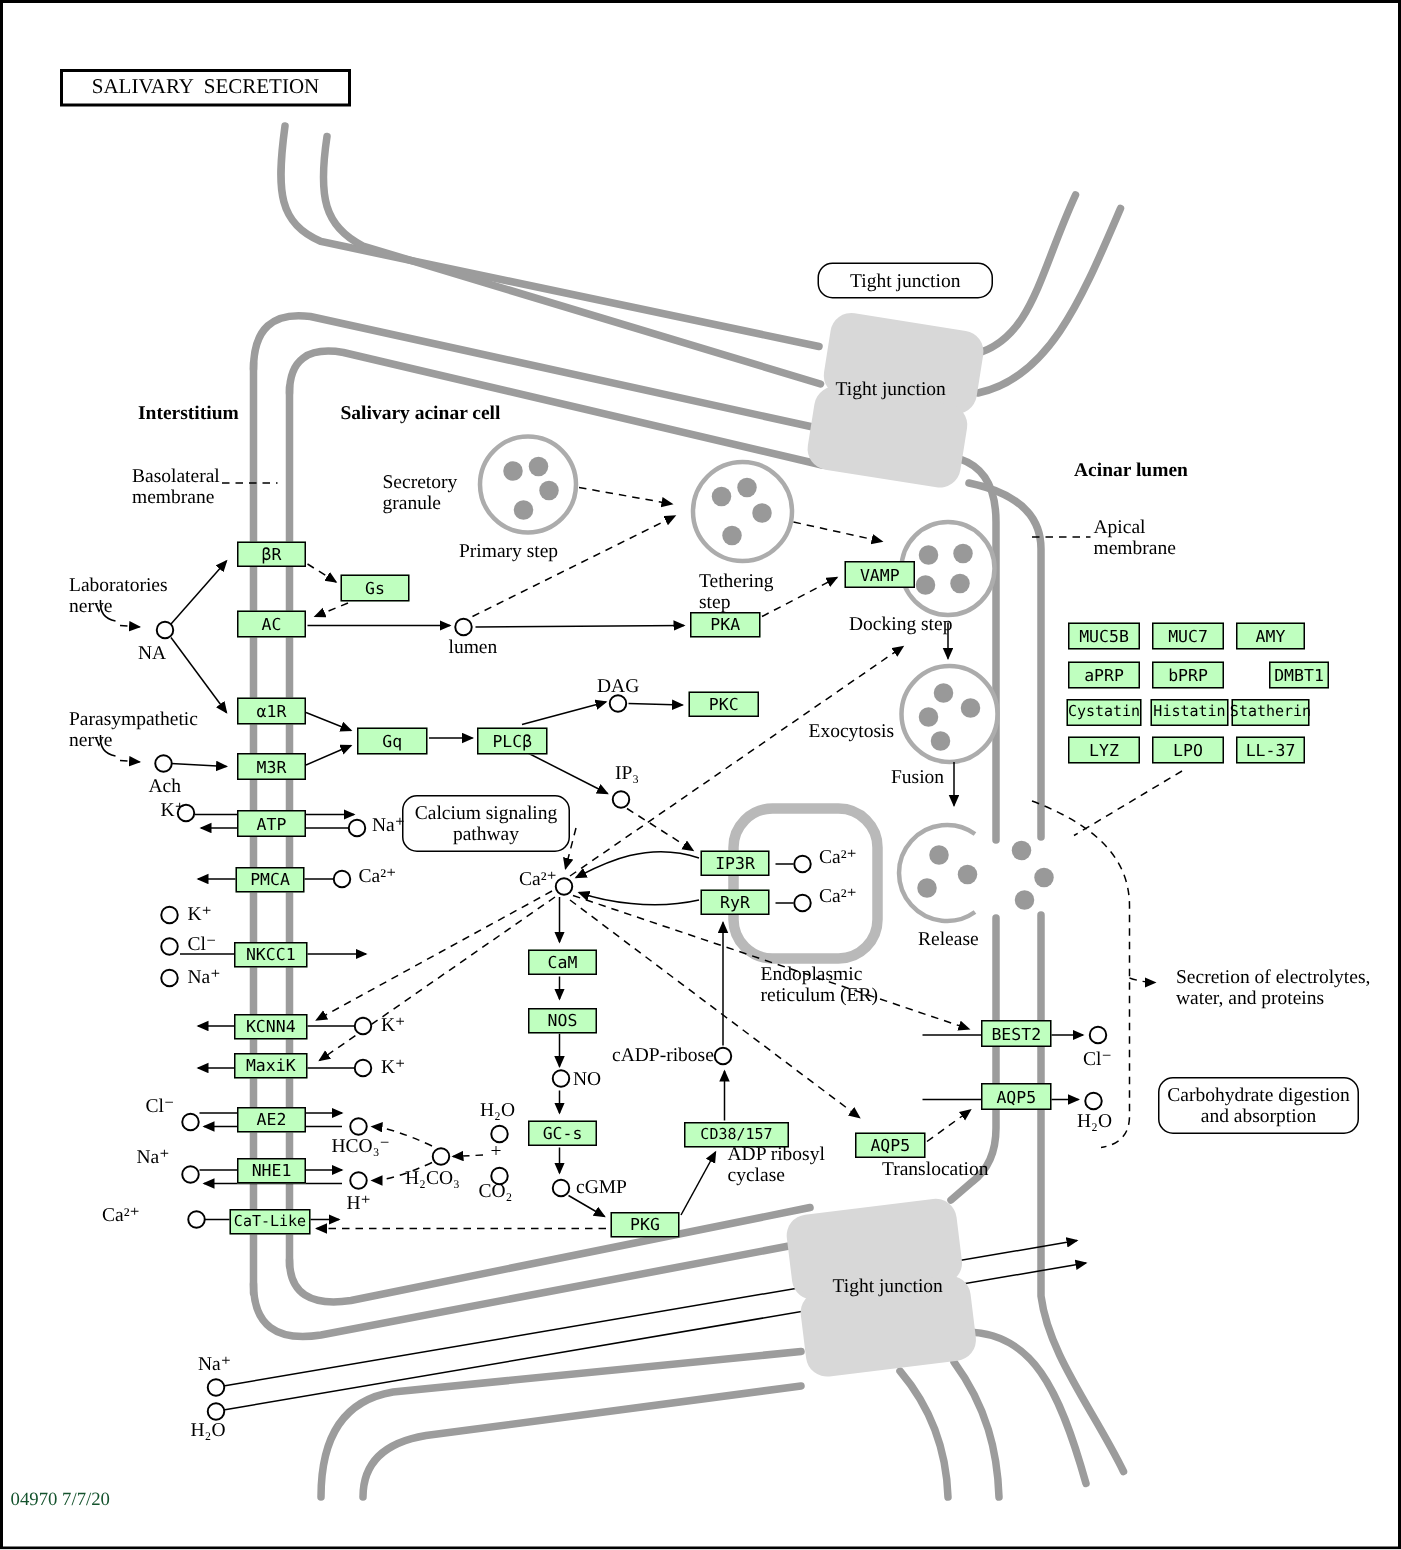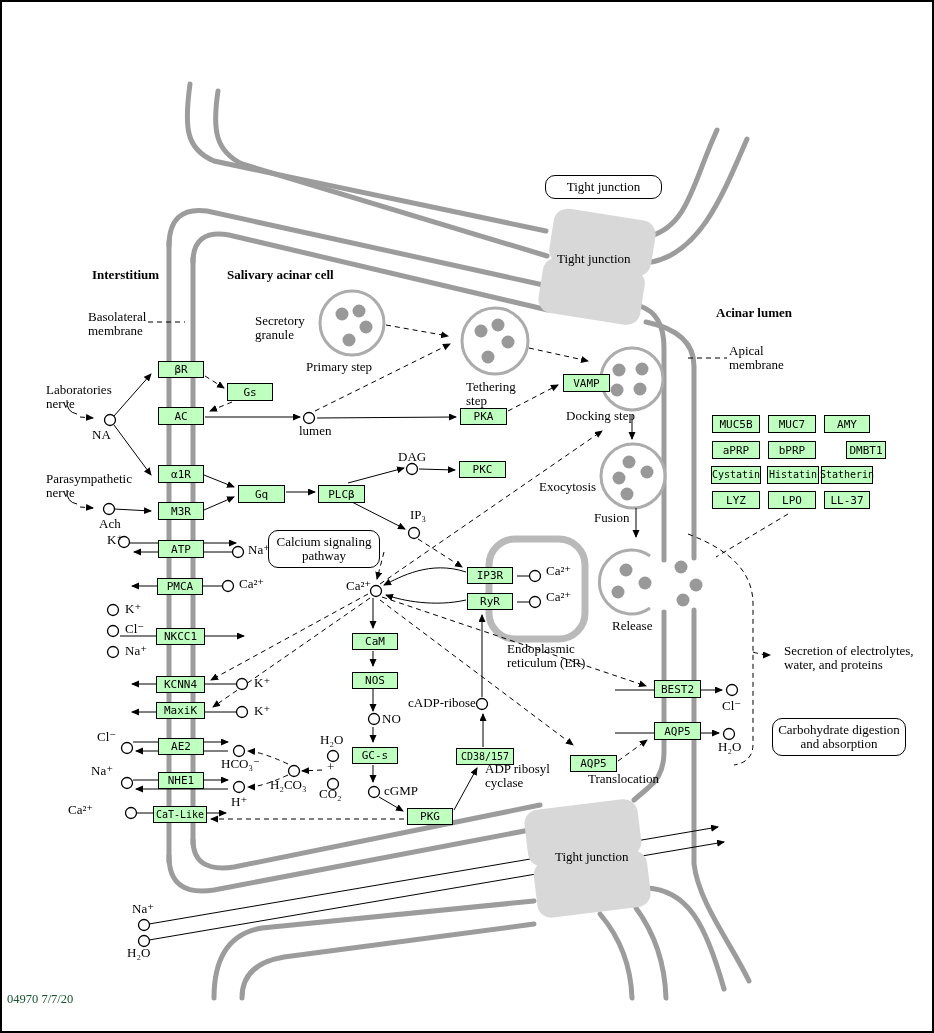--- a/index.html
+++ b/index.html
@@ -205,20 +205,23 @@
         <circle cx="374" cy="719" r="5.5" fill="#fff" stroke="#000" stroke-width="1.3"></circle>
         <circle cx="482" cy="704" r="5.5" fill="#fff" stroke="#000" stroke-width="1.3"></circle>
         <circle cx="374" cy="792" r="5.5" fill="#fff" stroke="#000" stroke-width="1.3"></circle>
         <circle cx="732" cy="690" r="5.5" fill="#fff" stroke="#000" stroke-width="1.3"></circle>
         <circle cx="729" cy="734" r="5.5" fill="#fff" stroke="#000" stroke-width="1.3"></circle>
         <circle cx="144" cy="925" r="5.5" fill="#fff" stroke="#000" stroke-width="1.3"></circle>
         <circle cx="144" cy="941" r="5.5" fill="#fff" stroke="#000" stroke-width="1.3"></circle>
       </g>
   </svg>
 
+  <div id="title-box">
+    <span>SALIVARY  SECRETION</span>
+  </div>
 
   <div id="boxes">
       <div class="gene-box" style="left: 158px; top: 361px; width: 46px; height: 17px;">βR</div>
       <div class="gene-box" style="left: 227px; top: 383px; width: 46px; height: 18px;">Gs</div>
       <div class="gene-box" style="left: 158px; top: 407px; width: 46px; height: 18px;">AC</div>
       <div class="gene-box" style="left: 158px; top: 465px; width: 46px; height: 18px;">α1R</div>
       <div class="gene-box" style="left: 158px; top: 502px; width: 46px; height: 18px;">M3R</div>
       <div class="gene-box" style="left: 238px; top: 485px; width: 47px; height: 18px;">Gq</div>
       <div class="gene-box" style="left: 318px; top: 485px; width: 47px; height: 18px;">PLCβ</div>
       <div class="gene-box" style="left: 158px; top: 540px; width: 46px; height: 18px;">ATP</div>
@@ -231,21 +234,21 @@
       <div class="gene-box" style="left: 153px; top: 806px; width: 54px; height: 17px; font-size: 10px;">CaT-Like</div>
       <div class="gene-box" style="left: 460px; top: 408px; width: 47px; height: 17px;">PKA</div>
       <div class="gene-box" style="left: 459px; top: 461px; width: 47px; height: 17px;">PKC</div>
       <div class="gene-box" style="left: 563px; top: 374px; width: 47px; height: 18px;">VAMP</div>
       <div class="gene-box" style="left: 467px; top: 567px; width: 46px; height: 17px;">IP3R</div>
       <div class="gene-box" style="left: 467px; top: 593px; width: 46px; height: 17px;">RyR</div>
       <div class="gene-box" style="left: 352px; top: 633px; width: 46px; height: 17px;">CaM</div>
       <div class="gene-box" style="left: 352px; top: 672px; width: 46px; height: 17px;">NOS</div>
       <div class="gene-box" style="left: 352px; top: 747px; width: 46px; height: 17px;">GC-s</div>
       <div class="gene-box" style="left: 407px; top: 808px; width: 46px; height: 17px;">PKG</div>
-      <div class="gene-box" style="left: 456px; top: 748px; width: 58px; height: 17px; font-size: 10px;">CD38/157</div>
+      <div class="gene-box" style="left: 456px; top: 748px; width: 70px; height: 17px; font-size: 10px;">CD38/157</div>
       <div class="gene-box" style="left: 654px; top: 680px; width: 47px; height: 18px;">BEST2</div>
       <div class="gene-box" style="left: 654px; top: 722px; width: 47px; height: 18px;">AQP5</div>
       <div class="gene-box" style="left: 570px; top: 755px; width: 47px; height: 17px;">AQP5</div>
       <div class="gene-box" style="left: 712px; top: 415px; width: 48px; height: 18px;">MUC5B</div>
       <div class="gene-box" style="left: 768px; top: 415px; width: 48px; height: 18px;">MUC7</div>
       <div class="gene-box" style="left: 824px; top: 415px; width: 46px; height: 18px;">AMY</div>
       <div class="gene-box" style="left: 712px; top: 441px; width: 48px; height: 18px;">aPRP</div>
       <div class="gene-box" style="left: 768px; top: 441px; width: 48px; height: 18px;">bPRP</div>
       <div class="gene-box" style="left: 846px; top: 441px; width: 40px; height: 18px;">DMBT1</div>
       <div class="gene-box" style="left: 711px; top: 466px; width: 50px; height: 18px; font-size: 10px;">Cystatin</div>

